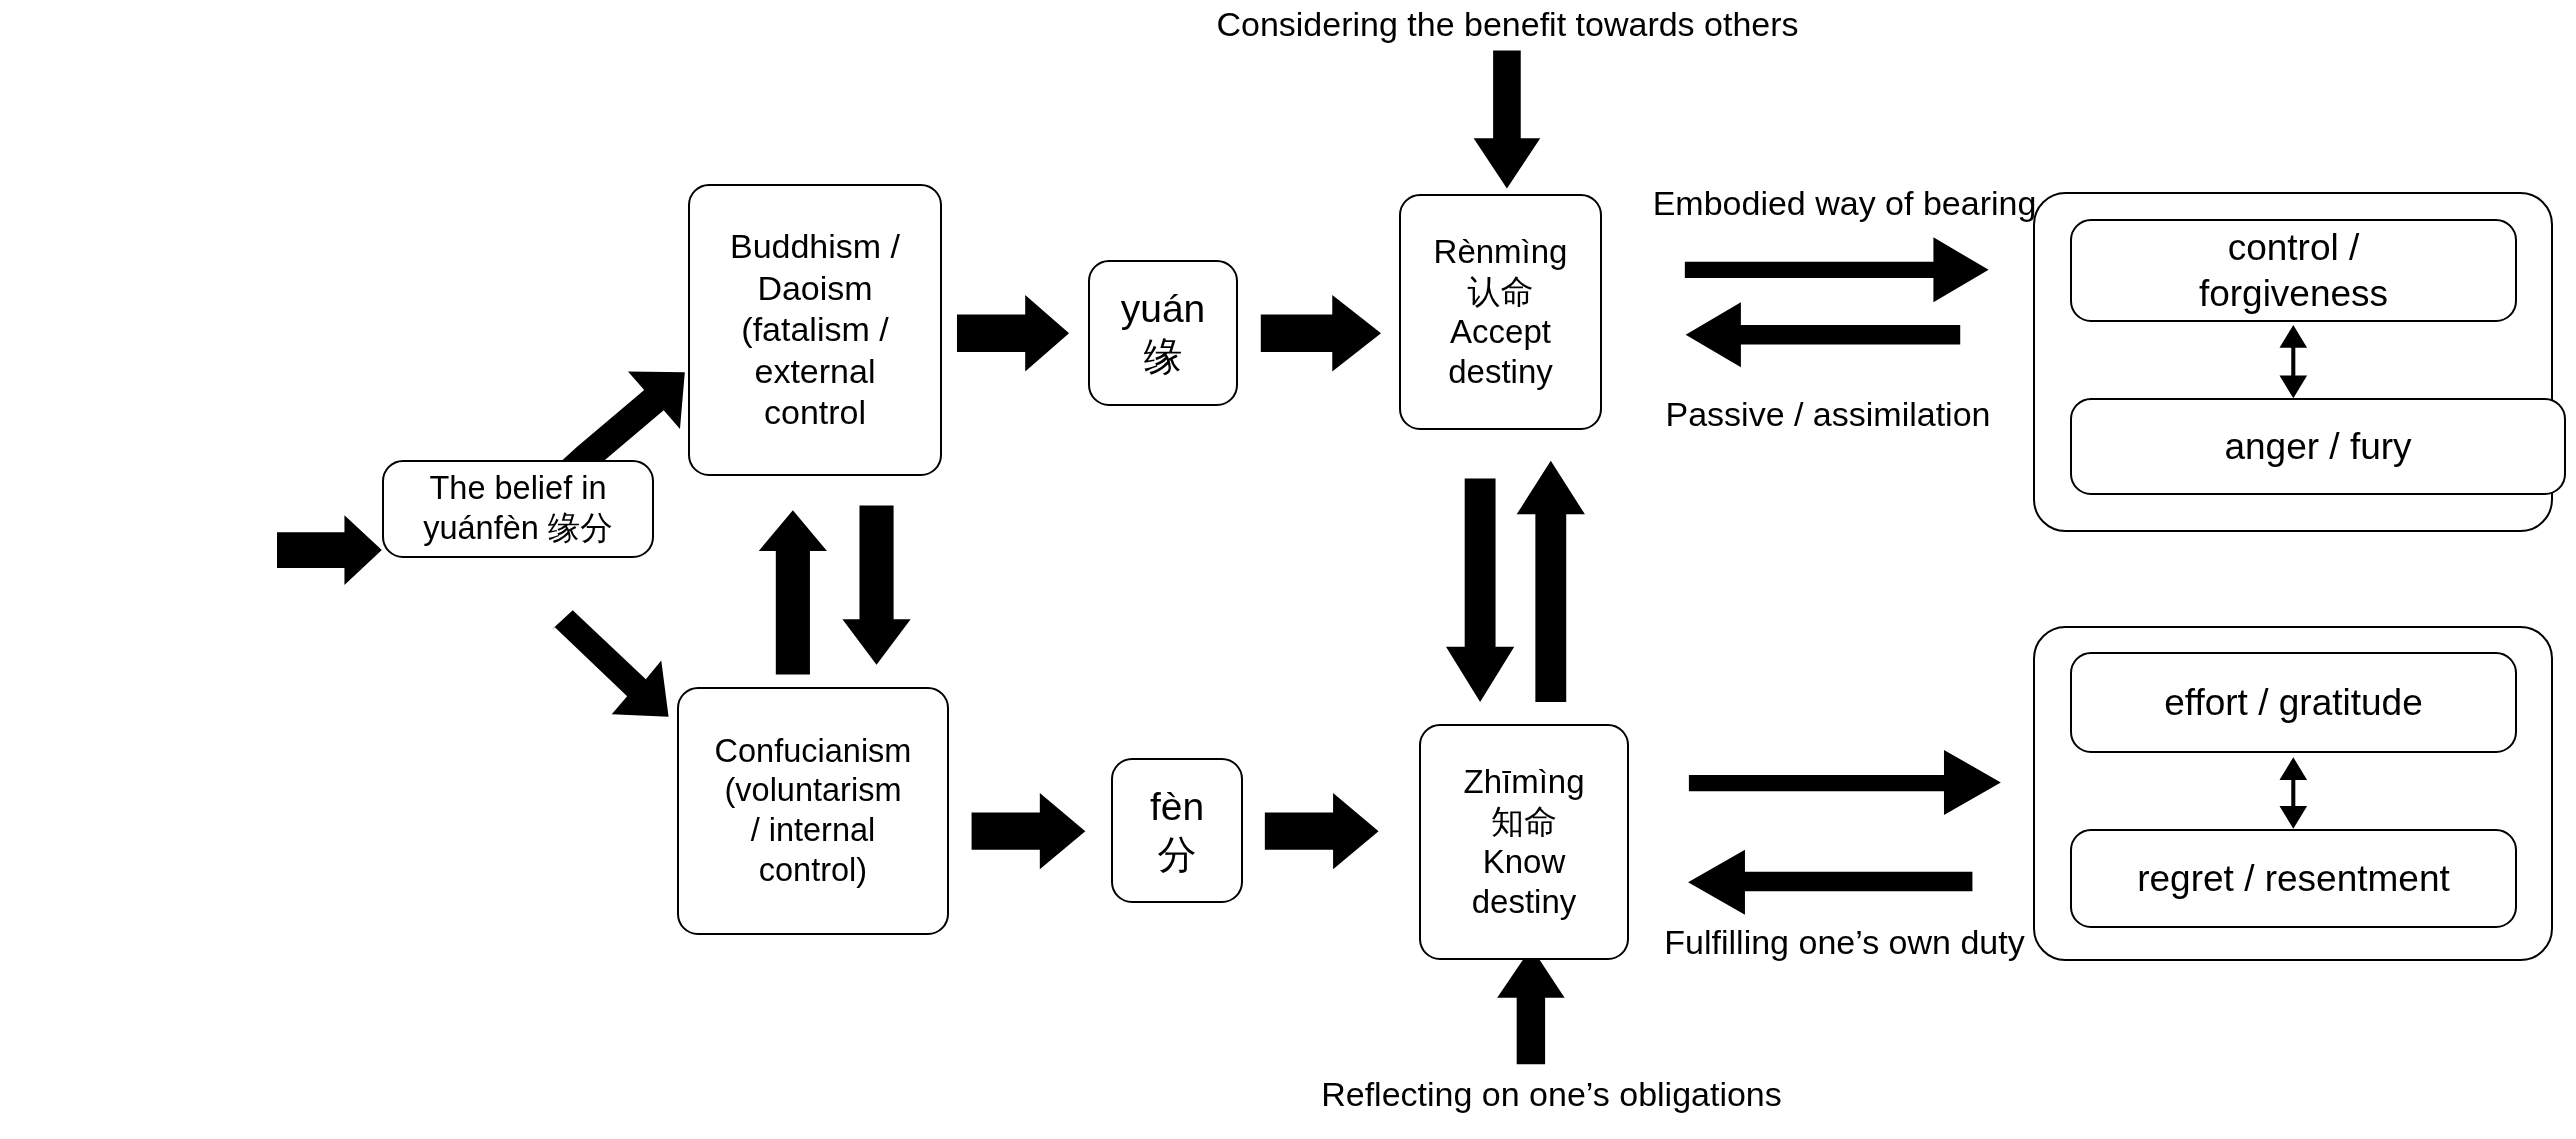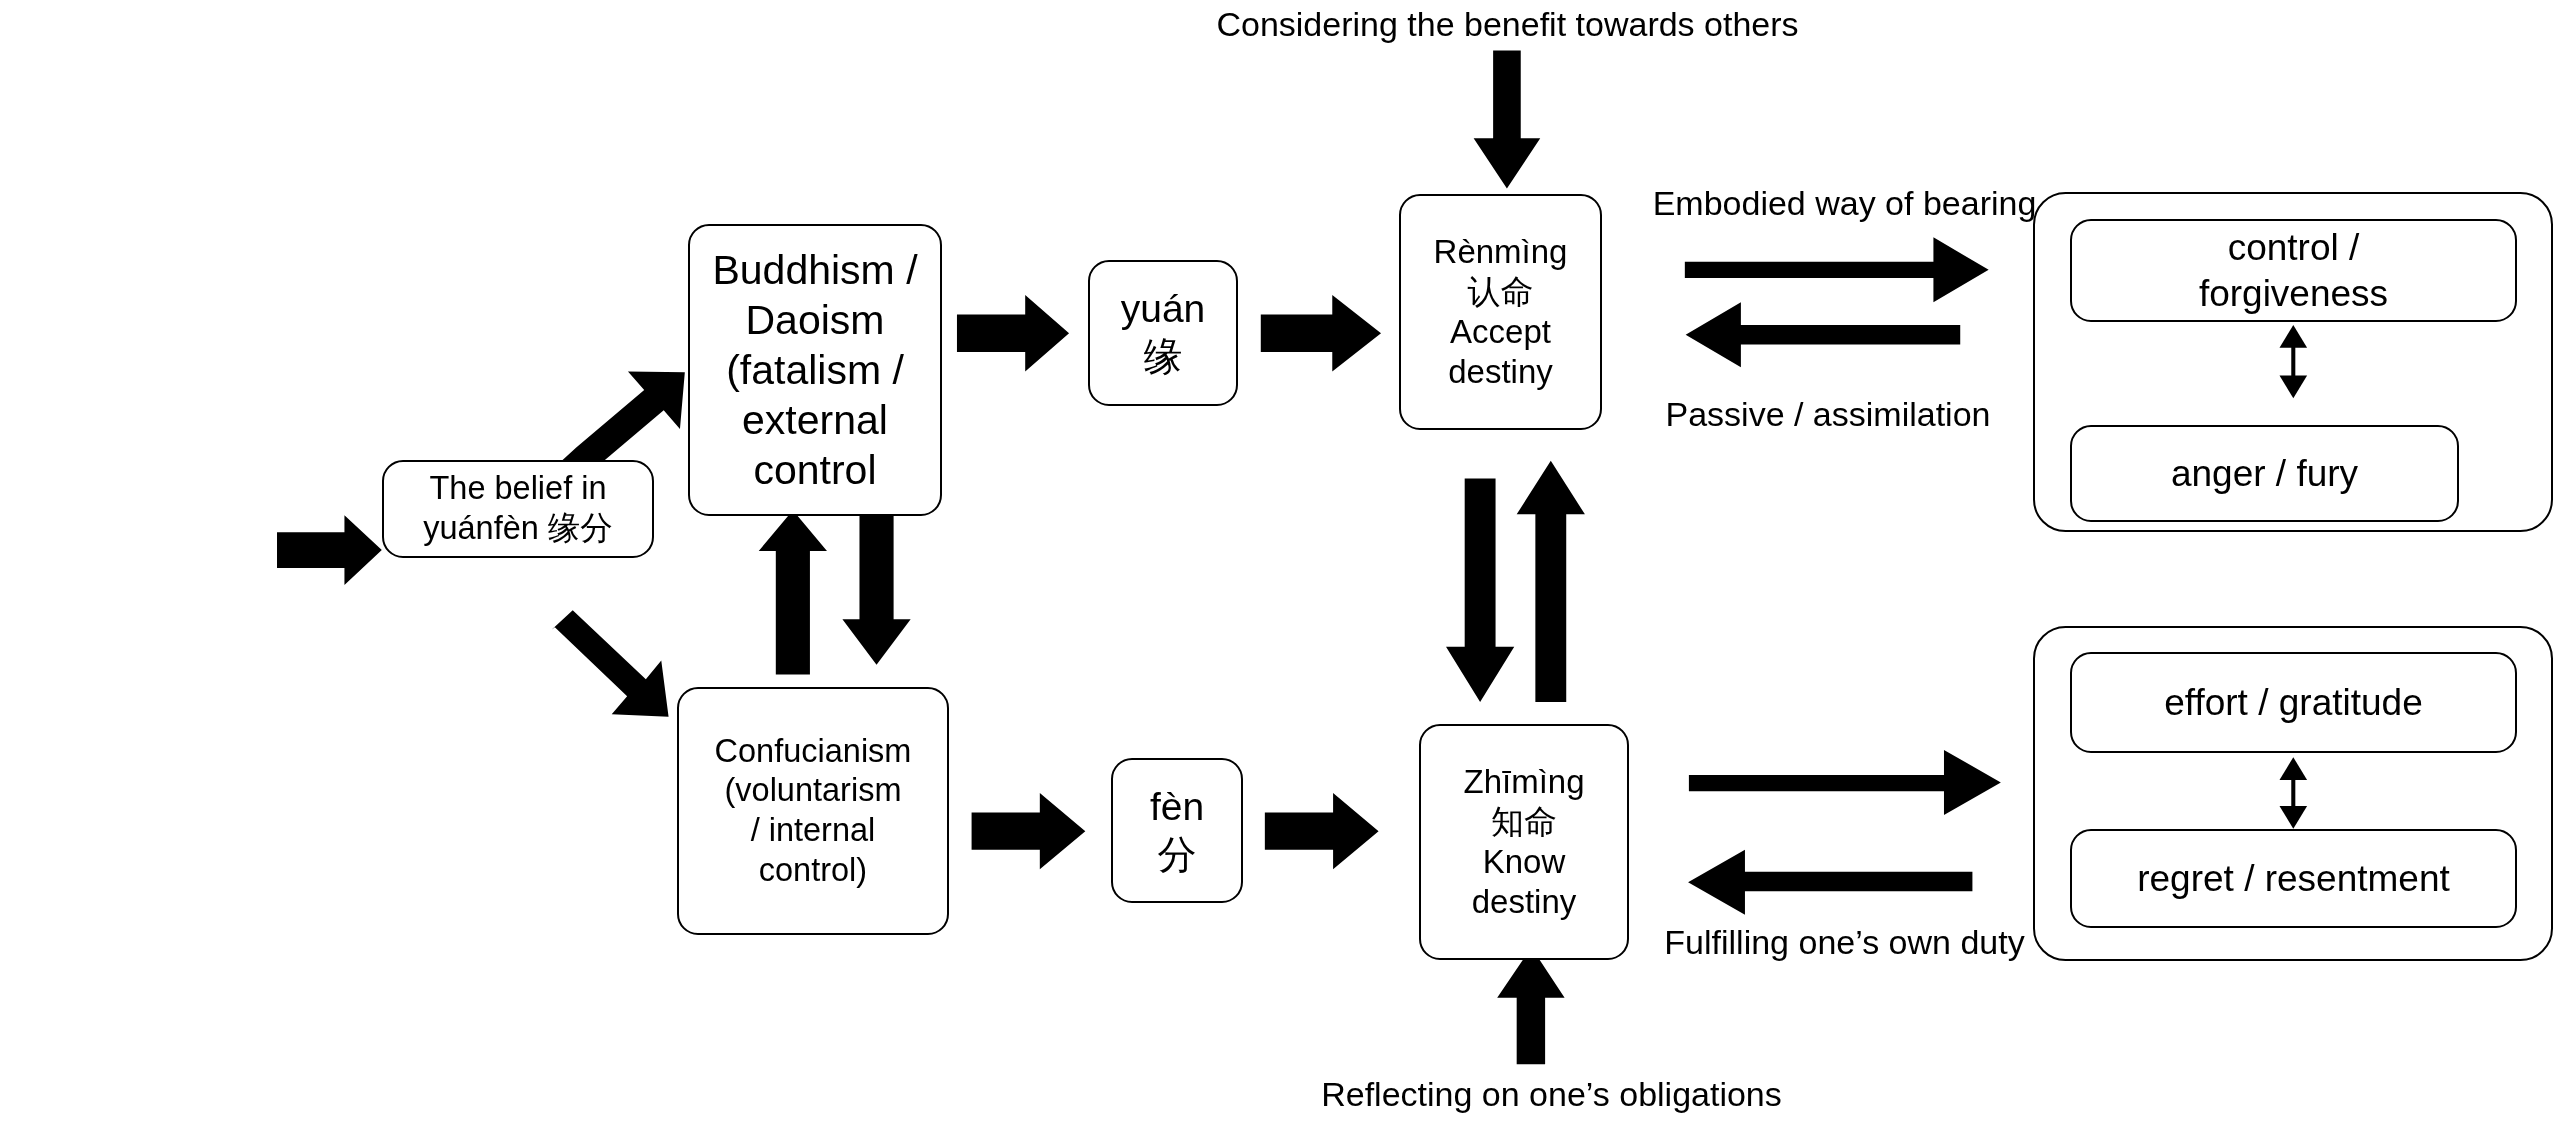--- a/index.html
+++ b/index.html
@@ -138,21 +138,21 @@
     </g>
 
   </svg>
 
 
   <div class="node" style="left:382px; top:460px; width:272px; height:98px; font-size:32.5px;">
     <span>The belief in
 yuánfèn 缘分</span>
   </div>
 
-  <div class="node" style="left:688px; top:184px; width:254px; height:292px; font-size:41px;margin-top:40px;">
+  <div class="node" style="left:688px; top:184px; width:254px; height:292px; font-size:34px;">
     <span>Buddhism /
 Daoism
 (fatalism /
 external
 control</span>
   </div>
 
   <div class="node" style="left:677px; top:687px; width:272px; height:248px; font-size:32.5px;">
     <span>Confucianism
 (voluntarism
@@ -184,21 +184,21 @@
 destiny</span>
   </div>
 
   <div class="group-box" style="left:2033px; top:192px; width:520px; height:340px;"></div>
 
   <div class="node" style="left:2070px; top:219px; width:447px; height:103px; font-size:37px;">
     <span>control /
 forgiveness</span>
   </div>
 
-  <div class="node" style="left:2070px; top:398px; width:389px; height:97px; font-size:37px;margin-top:27px;">
+  <div class="node" style="left:2070px; top:398px; width:496px; height:97px; font-size:37px;">
     <span>anger / fury</span>
   </div>
 
   <div class="group-box" style="left:2033px; top:626px; width:520px; height:335px;"></div>
 
   <div class="node" style="left:2070px; top:652px; width:447px; height:101px; font-size:37px;">
     <span>effort / gratitude</span>
   </div>
 
   <div class="node" style="left:2070px; top:829px; width:447px; height:99px; font-size:37px;">

